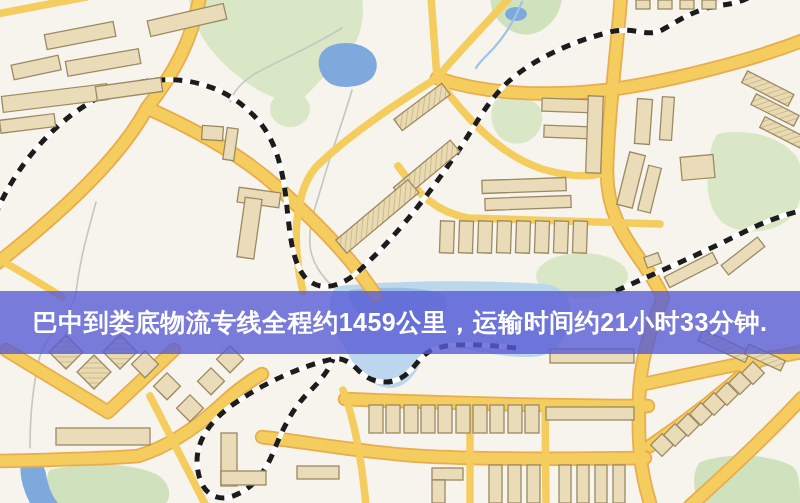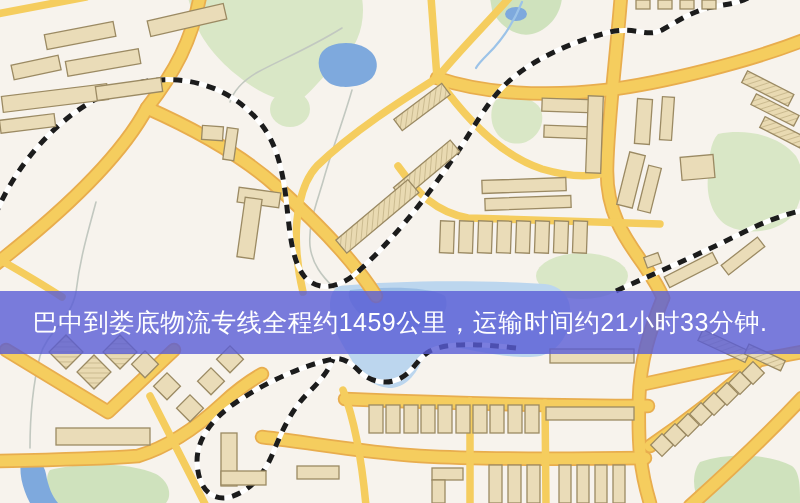--- a/index.html
+++ b/index.html
@@ -16,21 +16,21 @@
   .rc{fill:none;stroke:var(--road-casing,#e8ad4e);stroke-linecap:round;stroke-linejoin:round;}
   .rf{fill:none;stroke:var(--road,#f5cd5e);stroke-linecap:round;stroke-linejoin:round;}
   .rc.major{stroke-width:14.5;} .rf.major{stroke-width:11;}  .rf.minor{stroke-width:7.5;}
   .rail-base{fill:none;stroke:#ffffff;stroke-width:5;}
   .rail-dash{fill:none;stroke:var(--railway,#1c1c1c);stroke-width:5;stroke-dasharray:9 8;}
   .bld{fill:var(--building,#eadcb8);stroke:var(--building-outline,#9b8a63);stroke-width:1.3;}
   .hatch{fill:url(#hatchpat);}
   .marker{position:absolute;width:0;height:0;}
   .banner{position:absolute;left:0;top:291px;width:800px;height:63px;
           display:flex;align-items:center;justify-content:center;}
-  .banner span{font-size:25px;letter-spacing:.5px;}
+  .banner span{font-size:25px;letter-spacing:.5px;font-weight:bold;}
 </style>
 </head>
 <body>
 
 <div class="map-stage">
 <svg width="800" height="503" viewBox="0 0 800 503">
   <defs>
     <pattern id="hatchpat" width="5" height="5" patternUnits="userSpaceOnUse" patternTransform="rotate(45)">
       <rect width="5" height="5" fill="#e9dab2"></rect>
       <line x1="0" y1="0" x2="0" y2="5" stroke="#bfae82" stroke-width="1.4"></line>

